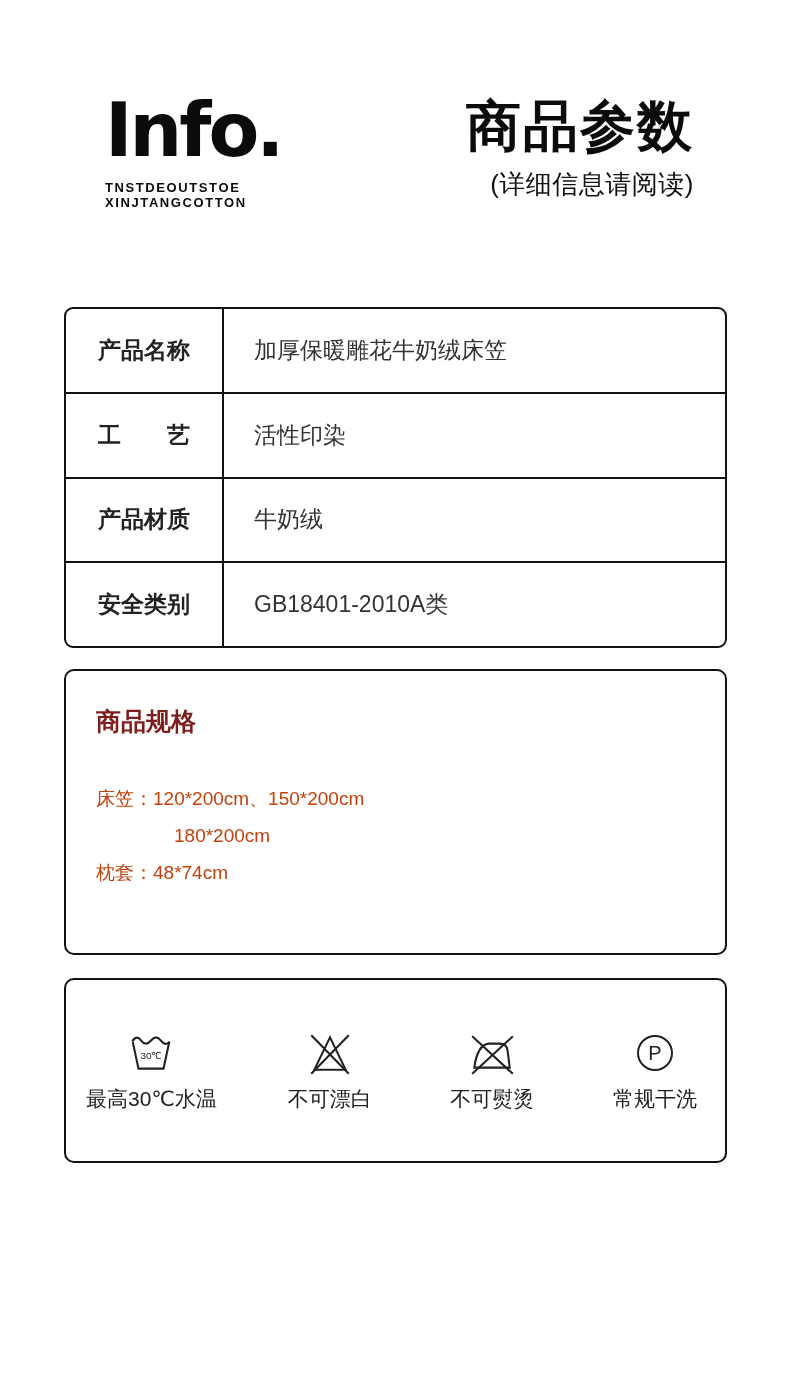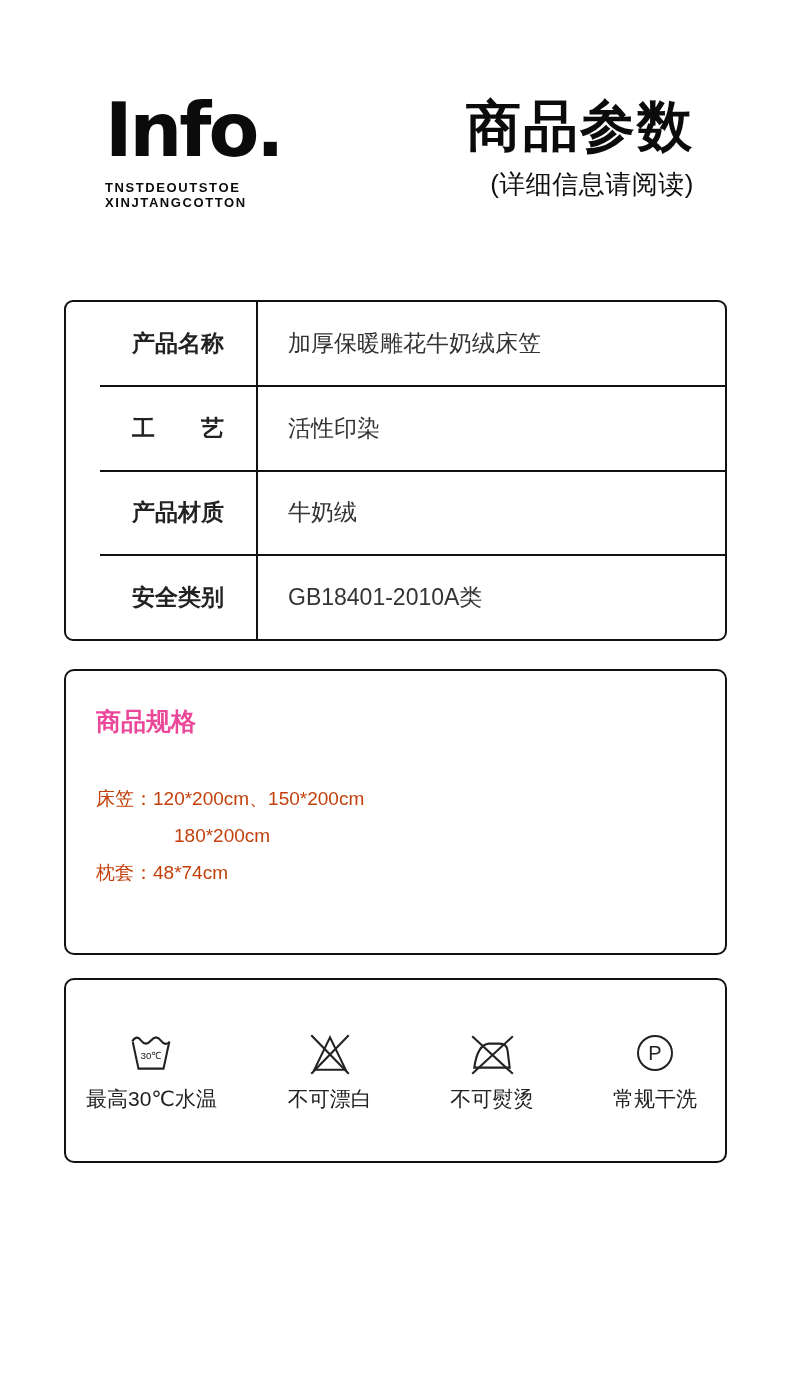--- a/index.html
+++ b/index.html
@@ -19,43 +19,43 @@
   .logo-sub {
     margin-top:10px; font-size:13px; font-weight:800;
     letter-spacing:1.6px; line-height:1.2; color:#0b0b0b;
   }
   .title-block { position:absolute; left:448px; top:96px; width:246px; text-align:right; }
   .main-title { font-size:55px; font-weight:900; letter-spacing:2px; line-height:1.1; color:#0b0b0b; }
   .sub-title { margin-top:10px; font-size:26px; font-weight:500; color:#111; letter-spacing:0.5px; }
 
   
   .params-table {
-    position:absolute; left:64px; top:300px; width:663px; height:341px;
+    position:absolute; left:64px; top:307px; width:663px; height:341px;
     border:2px solid #111; border-radius:9px; overflow:hidden;
-    display:flex; flex-direction:column; background:#fff;padding-left:34px;
+    display:flex; flex-direction:column; background:#fff;
   }
   .p-row { flex:1; display:flex; border-bottom:2px solid #111; }
   .p-row:last-child { border-bottom:none; }
   .p-label {
     width:158px; border-right:2px solid #111;
     display:flex; align-items:center; justify-content:center;
     font-size:23px; font-weight:700; color:#222; white-space:pre;
   }
   .p-value {
     flex:1; display:flex; align-items:center; padding-left:30px;
     font-size:23px; color:#333;
   }
 
   
   .spec-box {
     position:absolute; left:64px; top:669px; width:663px; height:286px;
     border:2px solid #111; border-radius:10px; background:#fff;
     padding:34px 30px;
   }
-  .spec-title { font-size:25px; font-weight:700; color:#ec4899; }
+  .spec-title { font-size:25px; font-weight:700; color:#7f1d1d; }
   .spec-lines { margin-top:42px; font-size:19px; color:#c2410c; }
   .spec-line { line-height:37px; }
   .spec-line.indent { padding-left:78px; }
 
   
   .care-box {
     position:absolute; left:64px; top:978px; width:663px; height:185px;
     border:2px solid #111; border-radius:10px; background:#fff;
     display:flex; align-items:center; justify-content:space-between;
     padding:0 20px;

